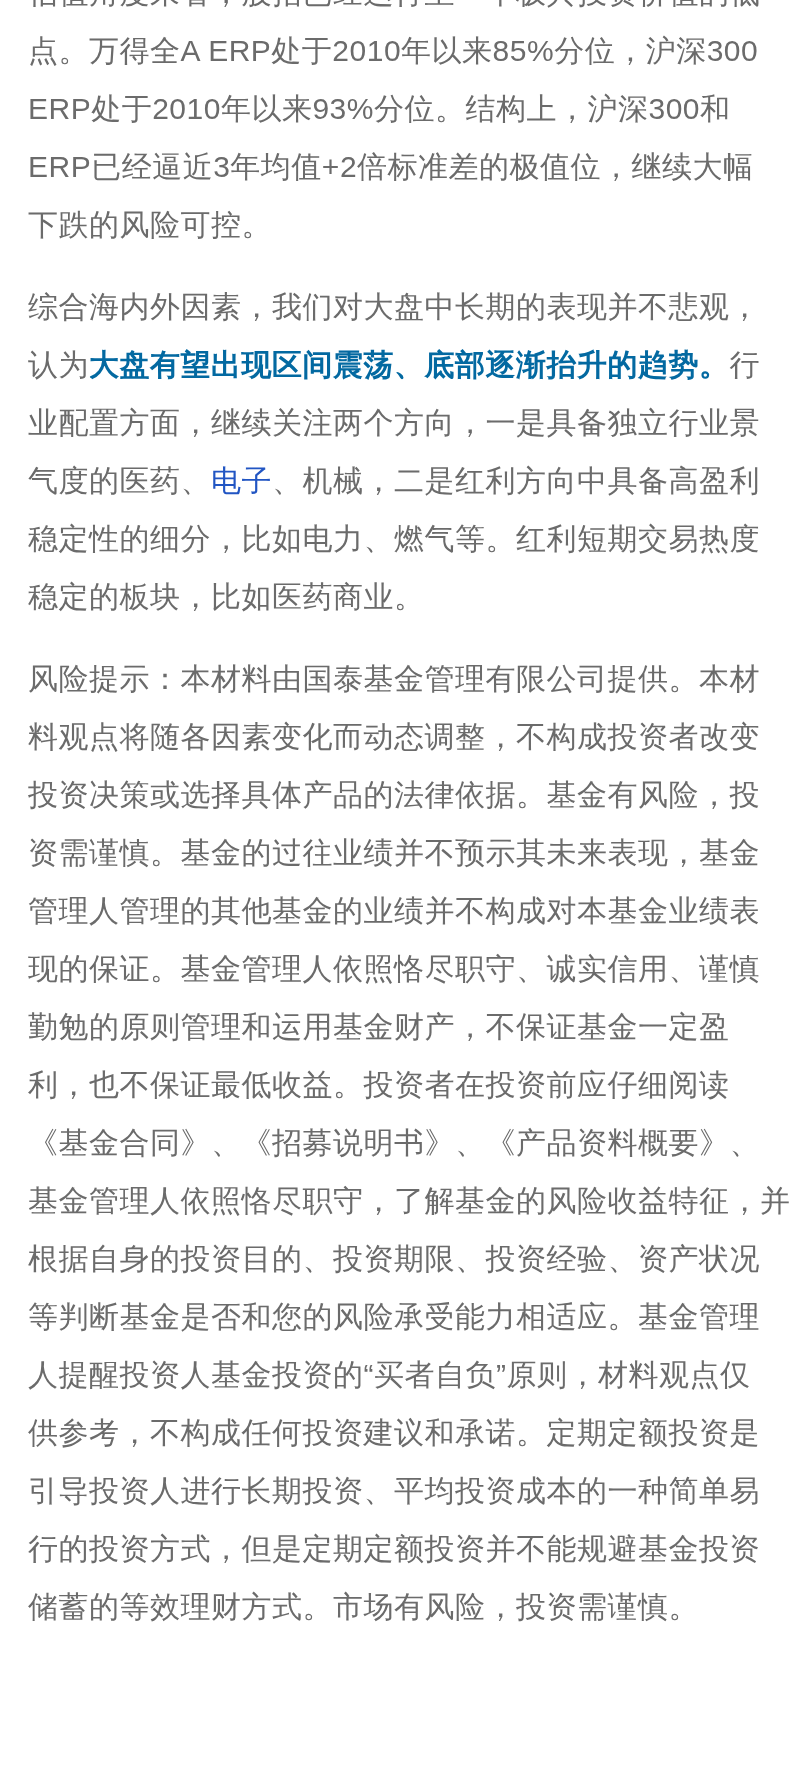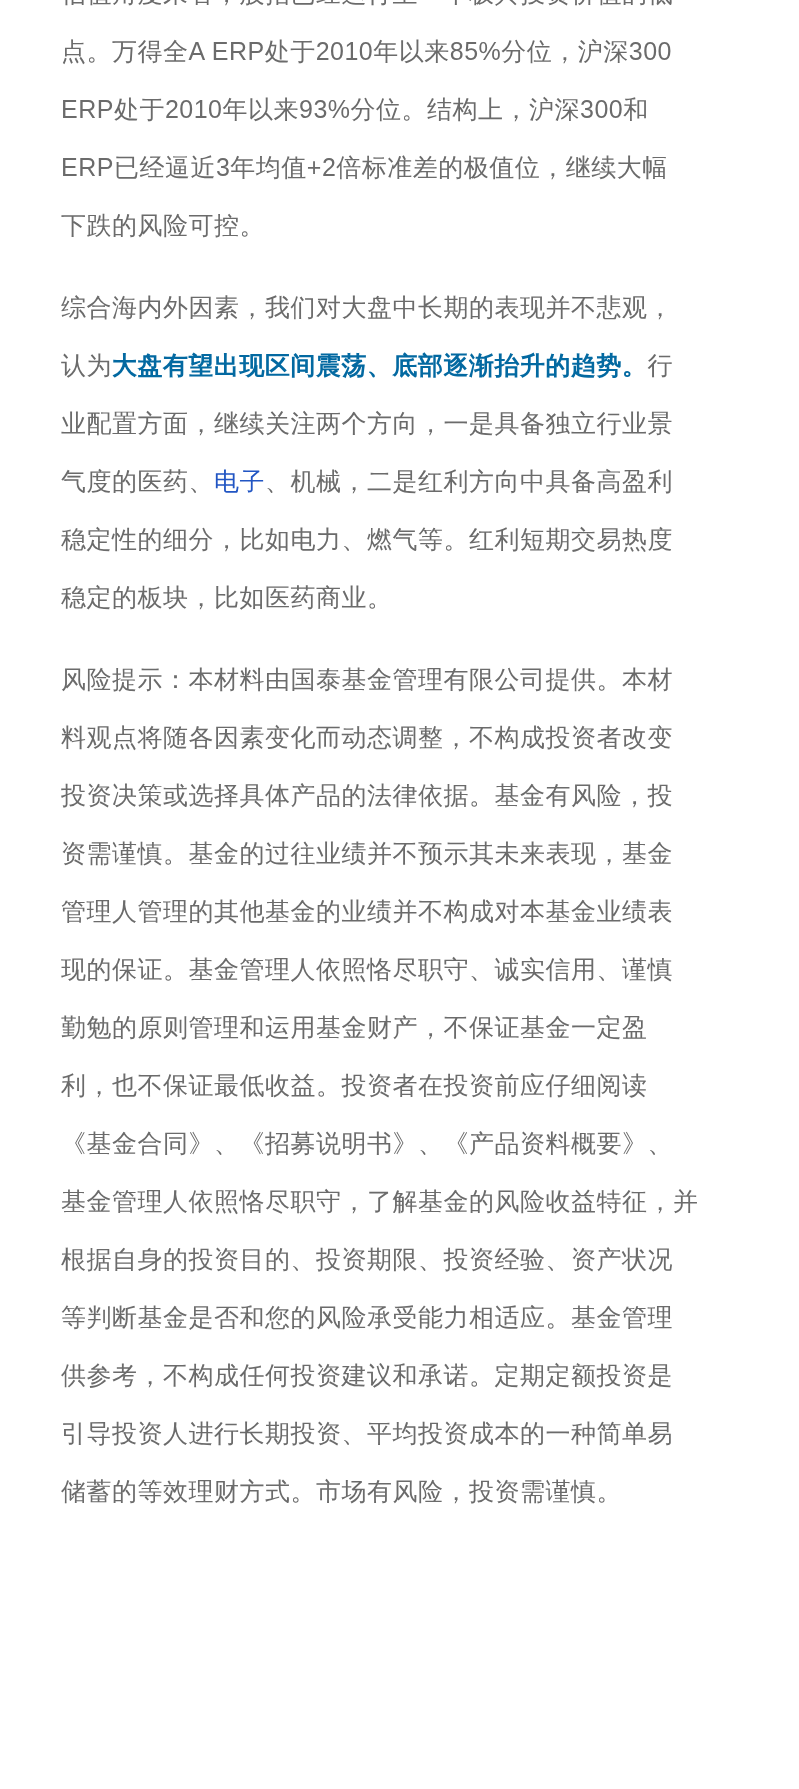--- a/index.html
+++ b/index.html
@@ -12,26 +12,25 @@
   }
   .article {
     padding: 0 24px 0 28px;
     margin-top: -36px;
   }
   .para { margin: 0; }
   .para + .para { margin-top: 24px; }
   .line {
     height: 58px;
     line-height: 58px;
-    font-size: 25px;
+    font-size: 30px;
     letter-spacing: 0.5px;
     color: #6b6b6b;
     white-space: nowrap;
     overflow: visible;
-    margin-left: 33px;
   }
   .r { color: inherit; }
   .b { font-weight: 700; color: #0369a1; }
   .a { color: #2155c3; cursor: pointer; text-decoration: none; text-align: center; }
 </style>
 </head>
 <body>
 
 <div class="article">
 
@@ -58,18 +57,20 @@
     <div class="line"><span class="r">投资决策或选择具体产品的法律依据。基金有风险，投</span></div>
     <div class="line"><span class="r">资需谨慎。基金的过往业绩并不预示其未来表现，基金</span></div>
     <div class="line"><span class="r">管理人管理的其他基金的业绩并不构成对本基金业绩表</span></div>
     <div class="line"><span class="r">现的保证。基金管理人依照恪尽职守、诚实信用、谨慎</span></div>
     <div class="line"><span class="r">勤勉的原则管理和运用基金财产，不保证基金一定盈</span></div>
     <div class="line"><span class="r">利，也不保证最低收益。投资者在投资前应仔细阅读</span></div>
     <div class="line"><span class="r">《基金合同》、《招募说明书》、《产品资料概要》、</span></div>
     <div class="line"><span class="r">基金管理人依照恪尽职守，了解基金的风险收益特征，并</span></div>
     <div class="line"><span class="r">根据自身的投资目的、投资期限、投资经验、资产状况</span></div>
     <div class="line"><span class="r">等判断基金是否和您的风险承受能力相适应。基金管理</span></div>
+    <div class="line"><span class="r">人提醒投资人基金投资的“买者自负”原则，材料观点仅</span></div>
     <div class="line"><span class="r">供参考，不构成任何投资建议和承诺。定期定额投资是</span></div>
     <div class="line"><span class="r">引导投资人进行长期投资、平均投资成本的一种简单易</span></div>
+    <div class="line"><span class="r">行的投资方式，但是定期定额投资并不能规避基金投资</span></div>
     <div class="line"><span class="r">储蓄的等效理财方式。市场有风险，投资需谨慎。</span></div>
   </div>
 
 </div>
 
 </body></html>

